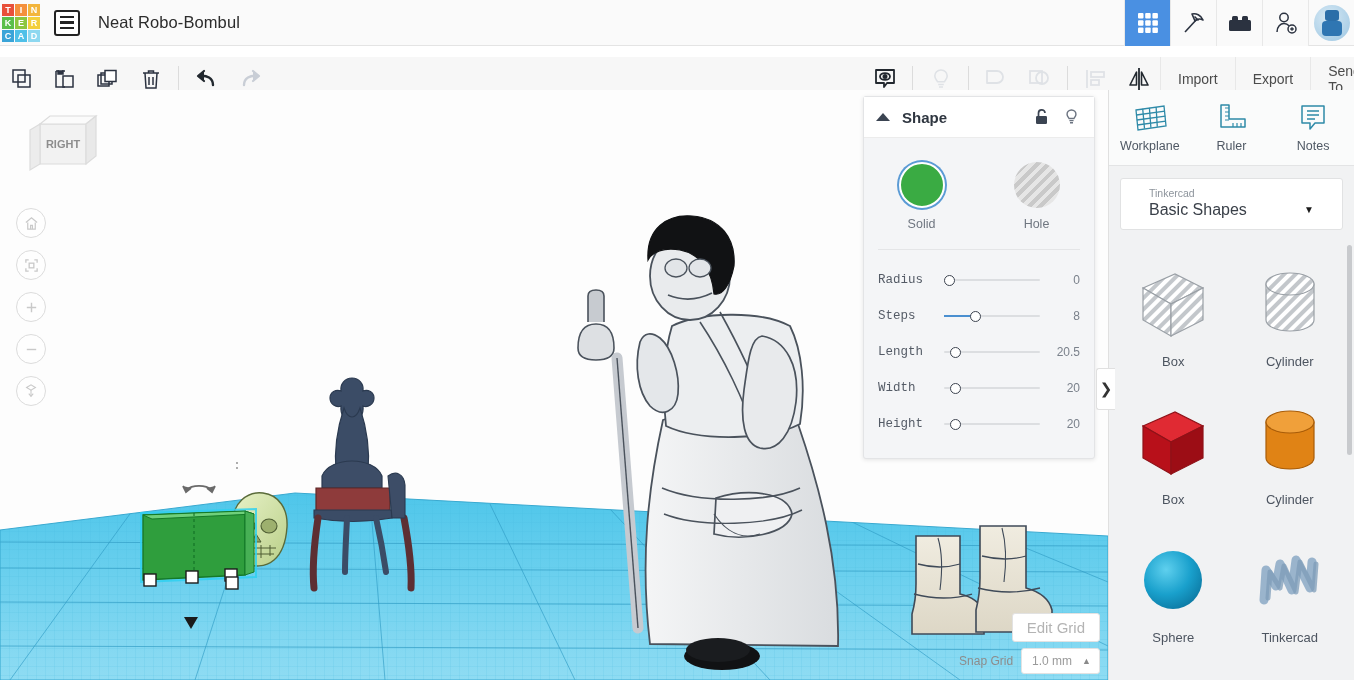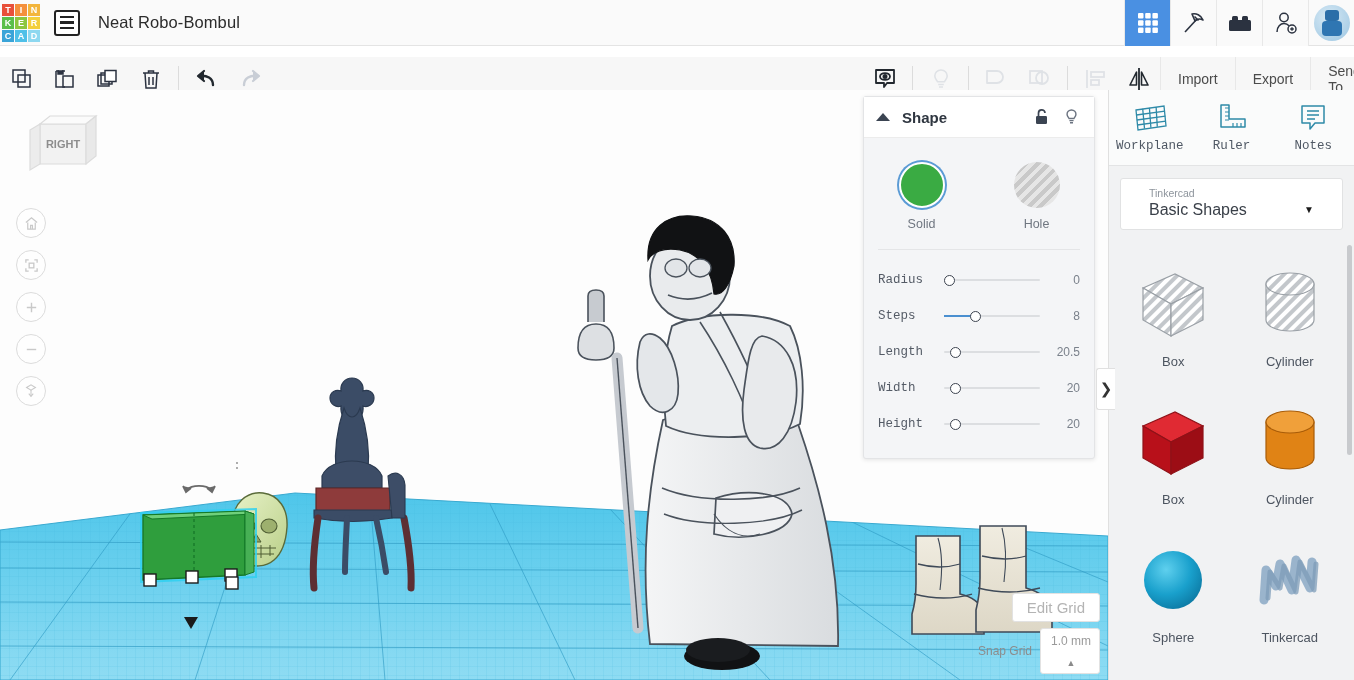--- a/index.html
+++ b/index.html
@@ -111,21 +111,21 @@
   }
   .edit-grid-btn {
     border: 1px solid #e2e2e2; background: #fff; color: #b4b4b4;
     font-size: 15px; padding: 5px 14px; border-radius: 3px; cursor: pointer;
   }
   .snap-row { display: flex; align-items: center; gap: 8px; }
   .snap-label { font-size: 12px; color: #8c8c8c; }
   .snap-select {
     border: 1px solid #e2e2e2; background: #fff; color: #9a9a9a;
     font-size: 12px; padding: 5px 8px 5px 10px; border-radius: 3px;
-    cursor: pointer; display: flex; align-items: center; gap: 10px; flex-direction: column;
+    cursor: pointer; display: flex; align-items: center; gap: 10px;
   }
   .caret-up { font-size: 9px; color: #8a8a8a; }
 
   
   .shape-panel {
     position: absolute; top: 96px; left: 863px; width: 232px;
     background: #f4f5f7; border: 1px solid #e3e4e6; border-radius: 3px;
     box-shadow: 0 1px 4px rgba(0,0,0,.10); z-index: 20;
   }
   .sp-header {
@@ -179,21 +179,21 @@
   .sidebar {
     position: absolute; top: 90px; right: 0; width: 246px; height: 590px;
     background: #f1f2f3; border-left: 1px solid #e0e0e0;
   }
   .sb-tools {
     height: 76px; background: #fafbfb; display: flex; align-items: center;
     border-bottom: 1px solid #e3e4e5;
   }
   .sb-tool {
     flex: 1; display: flex; flex-direction: column; align-items: center;
-    gap: 5px; cursor: pointer; font-family: Liberation Mono, monospace;
+    gap: 5px; cursor: pointer;
   }
   .sb-tool-label { font-size: 12.5px; color: #4f5864; }
   .sb-dropdown {
     margin: 12px 11px; background: #fff; border: 1px solid #e1e2e3;
     border-radius: 3px; padding: 8px 28px 10px; cursor: pointer;
     display: flex; align-items: flex-end; justify-content: space-between;
   }
   .dd-eyebrow { font-size: 10.5px; color: #8d949c; display: block; margin-bottom: 2px; }
   .dd-value { font-size: 16px; color: #3a4049; }
   .dd-caret { font-size: 10px; color: #1a1a1a; padding-bottom: 4px; }

